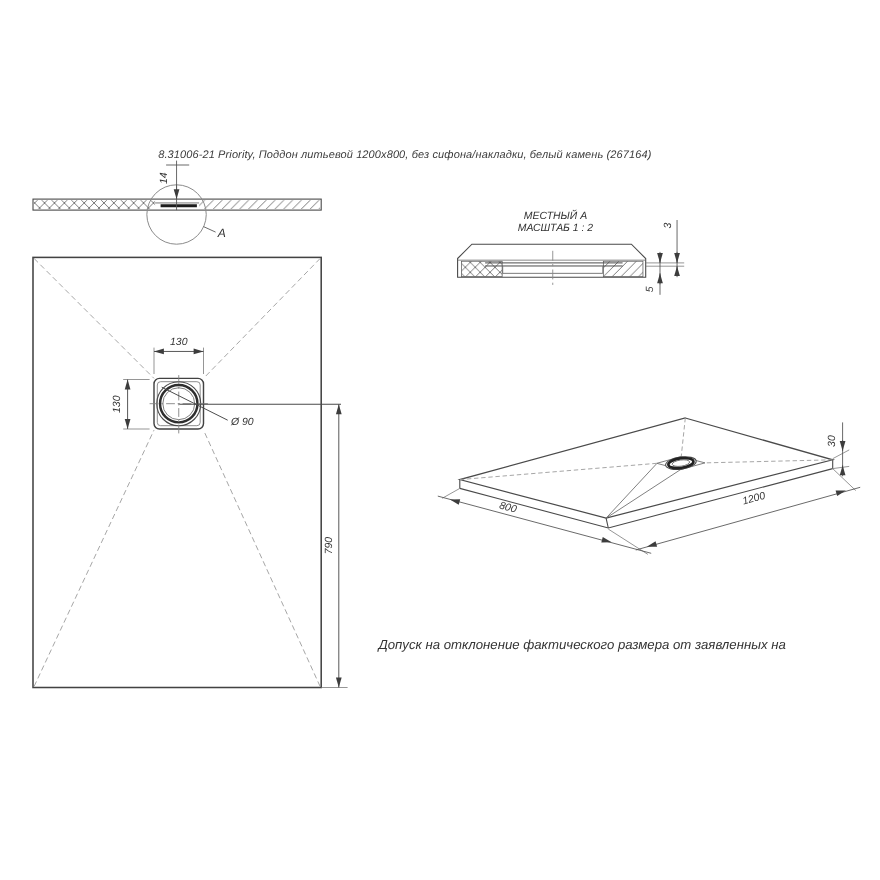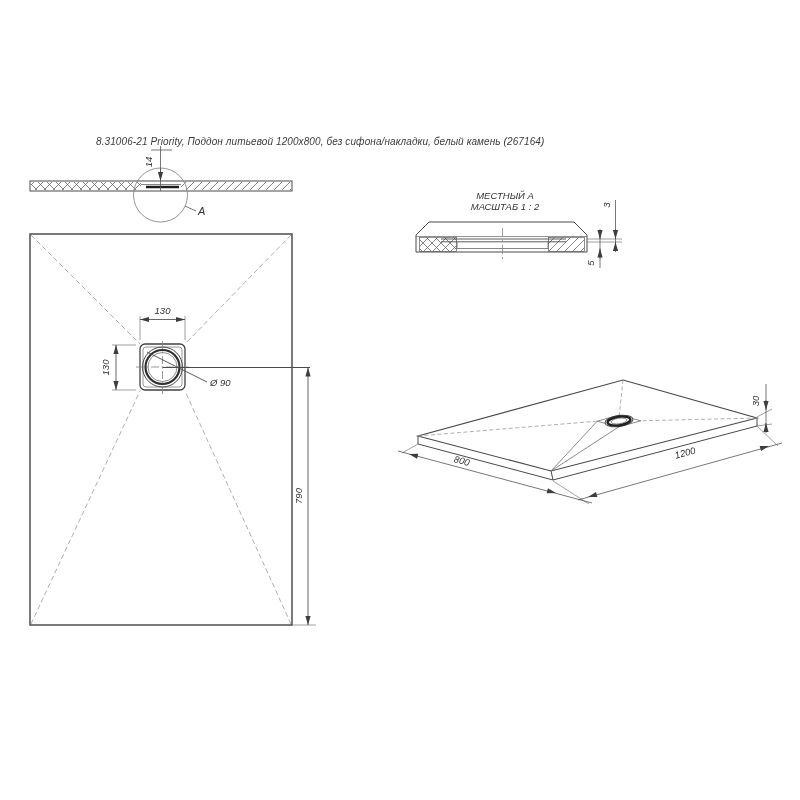--- a/index.html
+++ b/index.html
@@ -2,21 +2,21 @@
 <html><head>
 <meta charset="utf-8">
 <style>
   html,body{margin:0;padding:0;background:#ffffff;}
   .canvas{
     position:relative;width:800px;height:800px;background:#ffffff;overflow:hidden;
     font-family:"Liberation Sans",sans-serif;
   }
   .drawing-svg{position:absolute;left:0;top:0;}
   .title-text{
-    position:absolute;left:96px;top:136px;width:544px;text-align:left;
+    position:absolute;left:96px;top:136px;width:544px;text-align:center;
     font-style:italic;font-size:10px;color:#3c3c3c;letter-spacing:0.1px;
   }
   .tolerance-note{
     position:absolute;left:344px;top:580px;width:430px;
     font-style:italic;font-size:12px;line-height:12.5px;color:#333333;
   }
   svg text{
     font-family:"Liberation Sans",sans-serif;font-style:italic;fill:#333333;
   }
   .dim-txt{font-size:9.5px;}
@@ -152,15 +152,16 @@
 
       <path d="M757,417 L772,409 M757,426 L772,424" stroke="#777" stroke-width="0.7" fill="none"></path>
       <path d="M766,384 V432" stroke="#555" stroke-width="0.8" fill="none"></path>
       <path d="M766,400 V410" stroke="#555" stroke-width="0.8" marker-end="url(#arrE)" fill="none"></path>
       <path d="M766,433 V423" stroke="#555" stroke-width="0.8" marker-end="url(#arrE)" fill="none"></path>
       <text transform="translate(759,401) rotate(-90)" text-anchor="middle" class="dim-txt">30</text>
     </g>
   </svg>
 
   <div class="tolerance-note">
+    <div>Допуск на отклонение фактического размера от заявленных на</div>
   </div>
 
 </div>
 
 </body></html>

